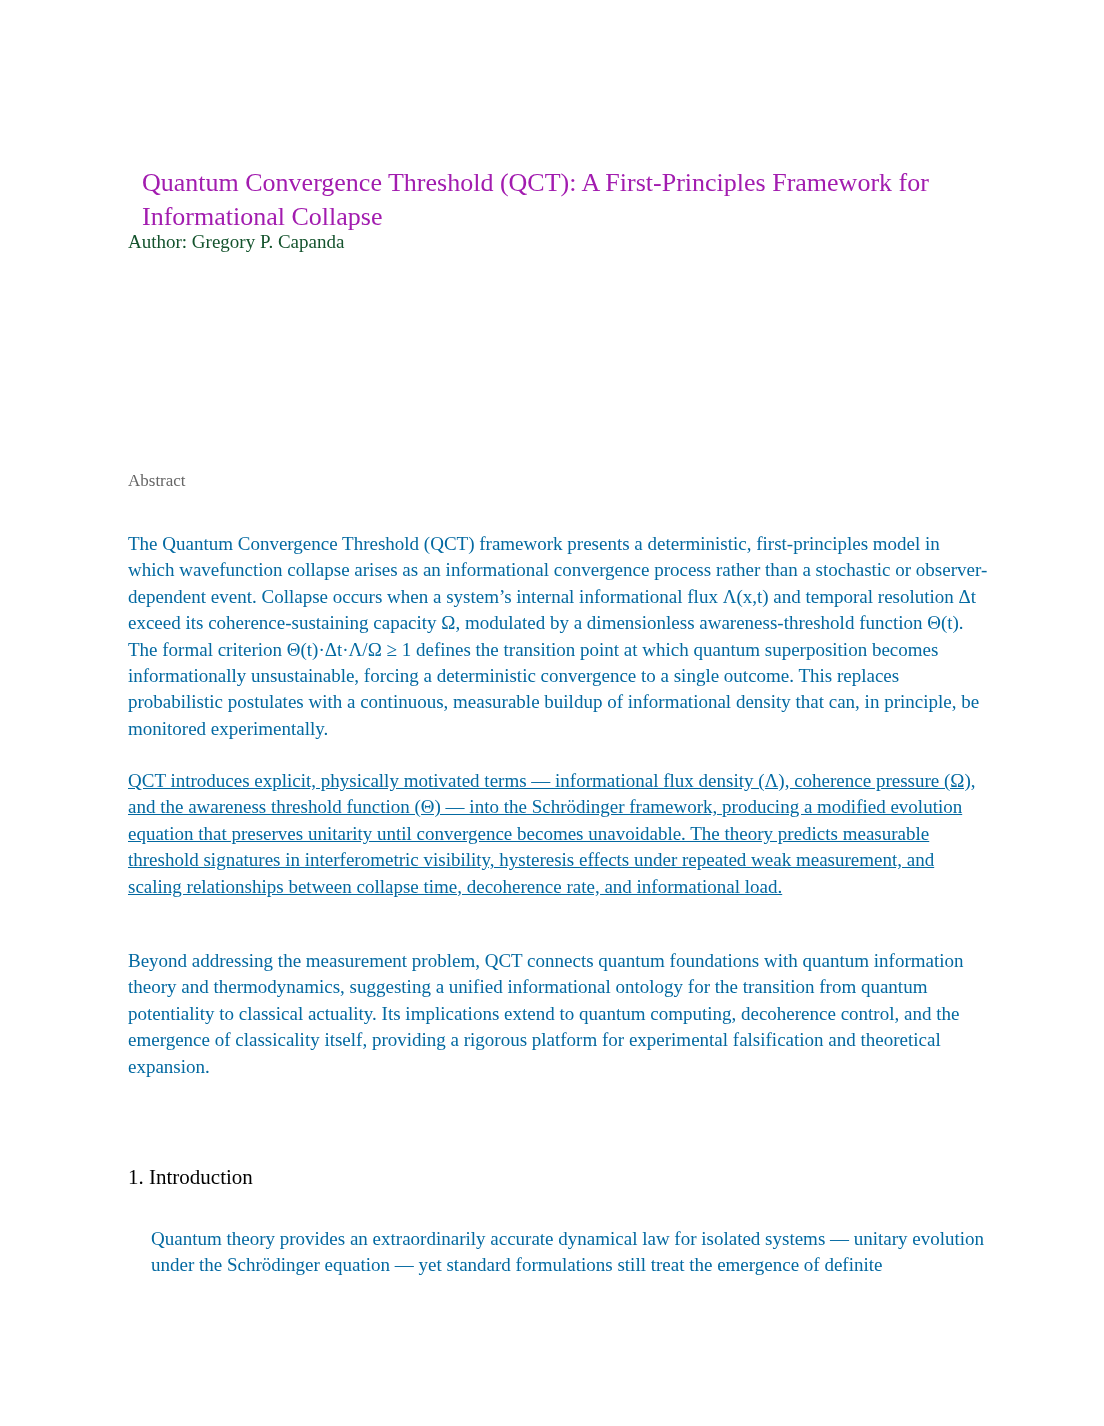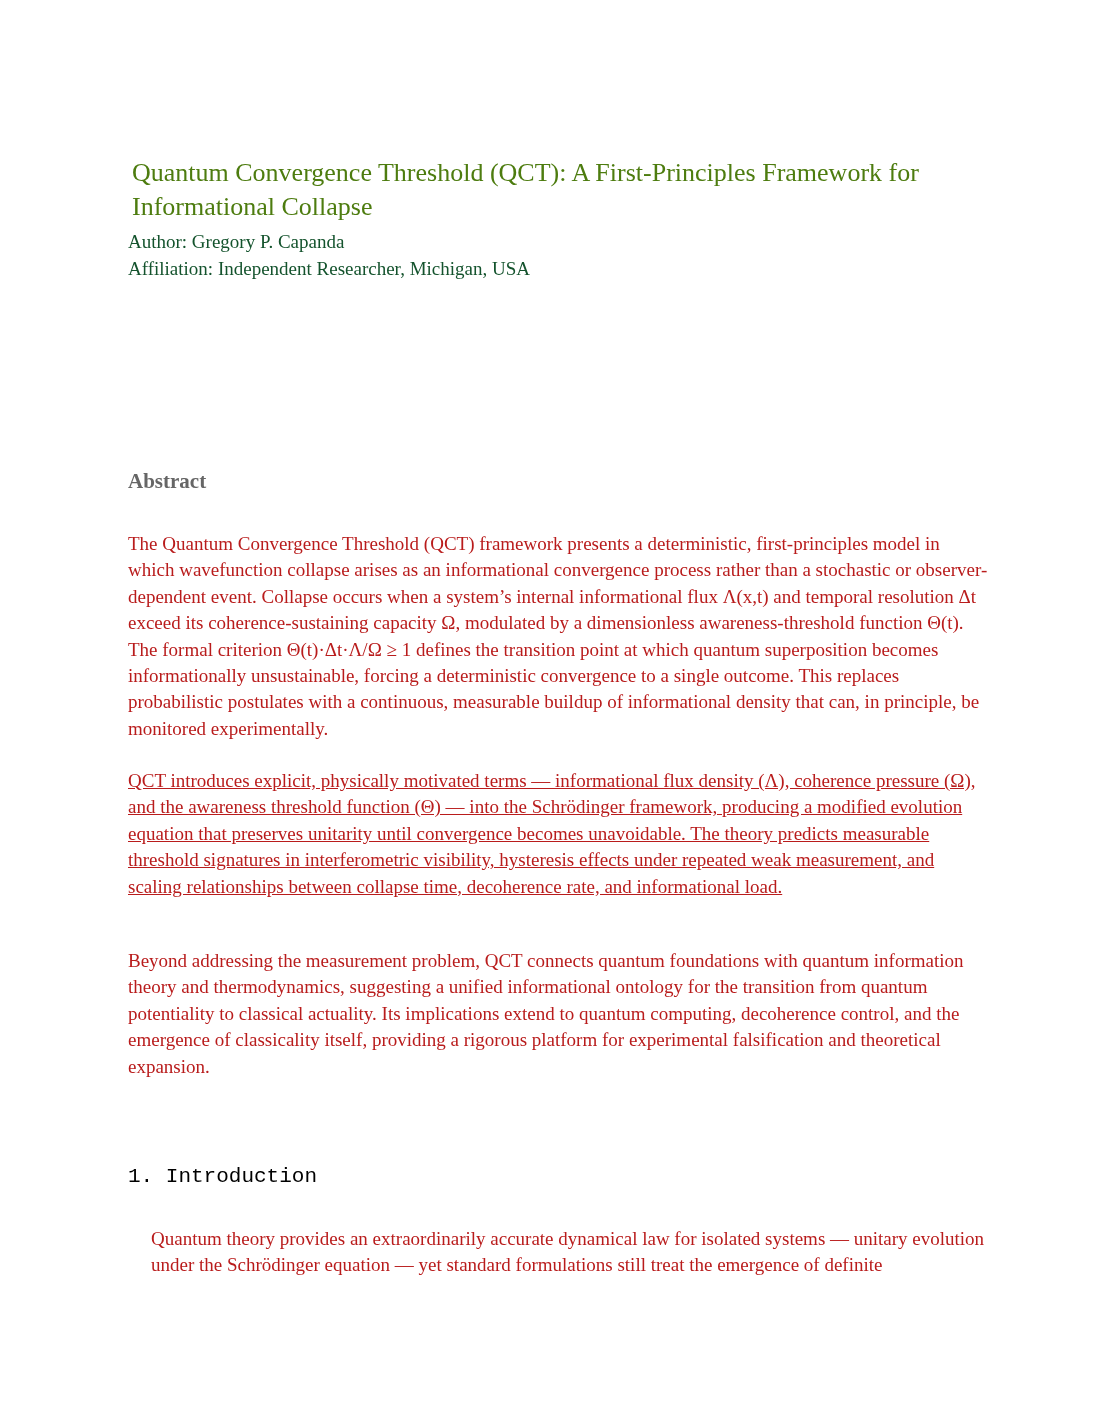--- a/index.html
+++ b/index.html
@@ -21,81 +21,79 @@
       top: 0;
       width: 860px;
     }
     .title {
       position: absolute;
       top: 152px;
       left: 0;
       width: 860px;
       font-size: 26px;
       line-height: 34px;
-      color: #4d7c0f;
-      margin: 4px;
+      color: #a21caf;
+      margin: 14px;
       font-weight: normal;
     }
     .meta {
       position: absolute;
       top: 229px;
       left: 0;
       font-size: 19px;
       line-height: 26.5px;
       color: #14532d;
     }
     .meta .line { white-space: nowrap; }
     .meta .journal {
       font-family: "Liberation Sans", "DejaVu Sans", sans-serif;
       font-size: 18.5px;
     }
     .abstract-heading {
       position: absolute;
       top: 467px;
       left: 0;
       margin: 0;
-      font-size: 21px;
+      font-size: 17px;
       line-height: 28px;
-      font-weight: bold;
+      font-weight: normal;
       color: #666666;
     }
     .para {
       position: absolute;
       left: 0;
       width: 860px;
       margin: 0;
       font-size: 19px;
       line-height: 26.4px;
-      color: #b91c1c;
+      color: #0369a1;
     }
     .p1 { top: 531px; }
     .p2 { top: 768px; text-decoration: underline; }
     .p3 { top: 948px; }
     .intro-heading {
       position: absolute;
       top: 1163px;
       left: 0;
       margin: 0;
       font-size: 21px;
       line-height: 28px;
       font-weight: normal;
       color: #000000;
-      font-family: Liberation Mono, monospace;
     }
     .p4 { top: 1226px; width: 860px; margin-left: 23px; }
   </style>
 </head>
 <body>
 
 <div class="page">
   <h1 class="title">Quantum Convergence Threshold (QCT): A First-Principles Framework for Informational Collapse</h1>
 
   <div class="meta">
     <div class="line">Author: Gregory P. Capanda</div>
-    <div class="line">Affiliation: Independent Researcher, Michigan, USA</div>
   </div>
 
   <h2 class="abstract-heading">Abstract</h2>
 
   <p class="para p1">The Quantum Convergence Threshold (QCT) framework presents a deterministic, first-principles model in which wavefunction collapse arises as an informational convergence process rather than a stochastic or observer-dependent event. Collapse occurs when a system’s internal informational flux Λ(x,t) and temporal resolution Δt exceed its coherence-sustaining capacity Ω, modulated by a dimensionless awareness-threshold function Θ(t). The formal criterion Θ(t)·Δt·Λ/Ω ≥ 1 defines the transition point at which quantum superposition becomes informationally unsustainable, forcing a deterministic convergence to a single outcome. This replaces probabilistic postulates with a continuous, measurable buildup of informational density that can, in principle, be monitored experimentally.</p>
   <p class="para p2">QCT introduces explicit, physically motivated terms — informational flux density (Λ), coherence pressure (Ω), and the awareness threshold function (Θ) — into the Schrödinger framework, producing a modified evolution equation that preserves unitarity until convergence becomes unavoidable. The theory predicts measurable threshold signatures in interferometric visibility, hysteresis effects under repeated weak measurement, and scaling relationships between collapse time, decoherence rate, and informational load.</p>
   <p class="para p3">Beyond addressing the measurement problem, QCT connects quantum foundations with quantum information theory and thermodynamics, suggesting a unified informational ontology for the transition from quantum potentiality to classical actuality. Its implications extend to quantum computing, decoherence control, and the emergence of classicality itself, providing a rigorous platform for experimental falsification and theoretical expansion.</p>
 
   <h2 class="intro-heading">1. Introduction</h2>
 

